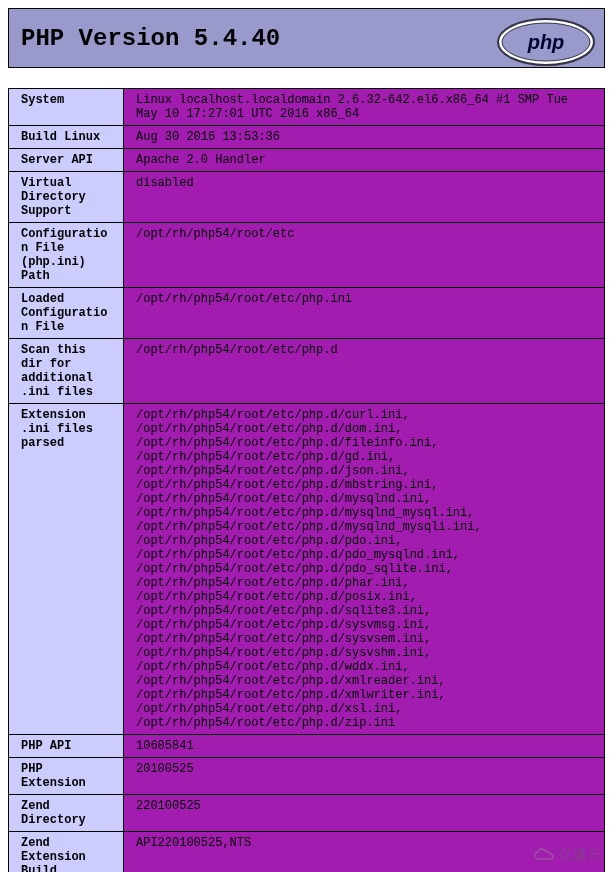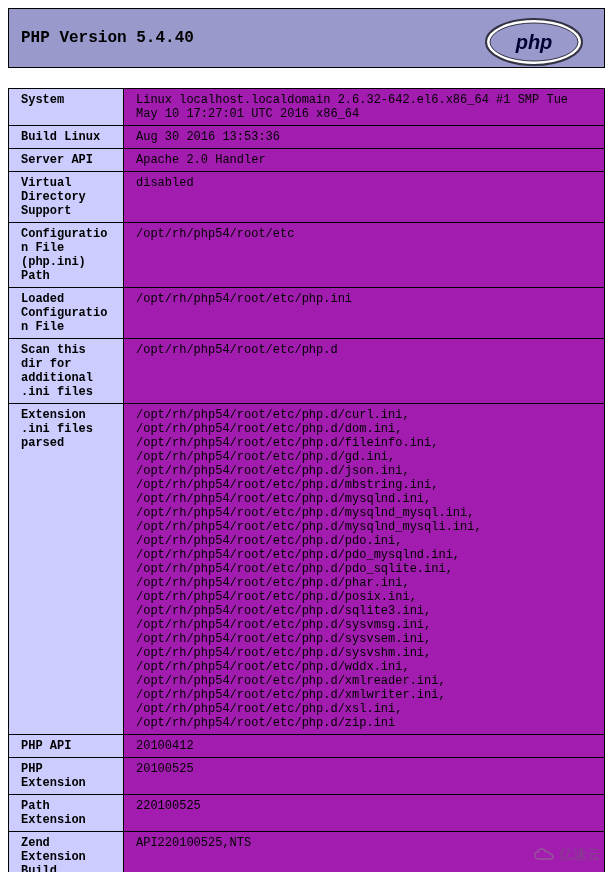--- a/index.html
+++ b/index.html
@@ -14,28 +14,28 @@
       background: #9999cc;
       border: 1px solid #000000;
       padding: 8px 12px;
       position: relative;
       height: 42px;
       display: flex;
       align-items: center;
       margin-bottom: 20px;
     }
     .header-title {
-      font-size: 16px;
+      font-size: 24px;
       font-weight: bold;
       color: #000000;
       font-family: "Courier New", monospace;
     }
     .php-logo {
       position: absolute;
-      right: 20px;
+      right: 8px;
       top: 8px;
     }
     .info-table {
       border-collapse: collapse;
       width: 100%;
       border: 1px solid #000000;
     }
     .info-table td {
       border: 1px solid #000000;
       padding: 4px 12px;
@@ -109,28 +109,28 @@
       <tr>
         <td class="key">Scan this dir for additional .ini files</td>
         <td class="val">/opt/rh/php54/root/etc/php.d</td>
       </tr>
       <tr>
         <td class="key">Extension .ini files parsed</td>
         <td class="val">/opt/rh/php54/root/etc/php.d/curl.ini, /opt/rh/php54/root/etc/php.d/dom.ini, /opt/rh/php54/root/etc/php.d/fileinfo.ini, /opt/rh/php54/root/etc/php.d/gd.ini, /opt/rh/php54/root/etc/php.d/json.ini, /opt/rh/php54/root/etc/php.d/mbstring.ini, /opt/rh/php54/root/etc/php.d/mysqlnd.ini, /opt/rh/php54/root/etc/php.d/mysqlnd_mysql.ini, /opt/rh/php54/root/etc/php.d/mysqlnd_mysqli.ini, /opt/rh/php54/root/etc/php.d/pdo.ini, /opt/rh/php54/root/etc/php.d/pdo_mysqlnd.ini, /opt/rh/php54/root/etc/php.d/pdo_sqlite.ini, /opt/rh/php54/root/etc/php.d/phar.ini, /opt/rh/php54/root/etc/php.d/posix.ini, /opt/rh/php54/root/etc/php.d/sqlite3.ini, /opt/rh/php54/root/etc/php.d/sysvmsg.ini, /opt/rh/php54/root/etc/php.d/sysvsem.ini, /opt/rh/php54/root/etc/php.d/sysvshm.ini, /opt/rh/php54/root/etc/php.d/wddx.ini, /opt/rh/php54/root/etc/php.d/xmlreader.ini, /opt/rh/php54/root/etc/php.d/xmlwriter.ini, /opt/rh/php54/root/etc/php.d/xsl.ini, /opt/rh/php54/root/etc/php.d/zip.ini</td>
       </tr>
       <tr>
         <td class="key">PHP API</td>
-        <td class="val">20100412</td>
+        <td class="val">10605841</td>
       </tr>
       <tr>
         <td class="key">PHP Extension</td>
         <td class="val">20100525</td>
       </tr>
       <tr>
-        <td class="key">Path Extension</td>
+        <td class="key">Zend Directory</td>
         <td class="val">220100525</td>
       </tr>
       <tr>
         <td class="key">Zend Extension Build</td>
         <td class="val">API220100525,NTS</td>
       </tr>
     </tbody>
 </table>
 
 <div class="watermark">

